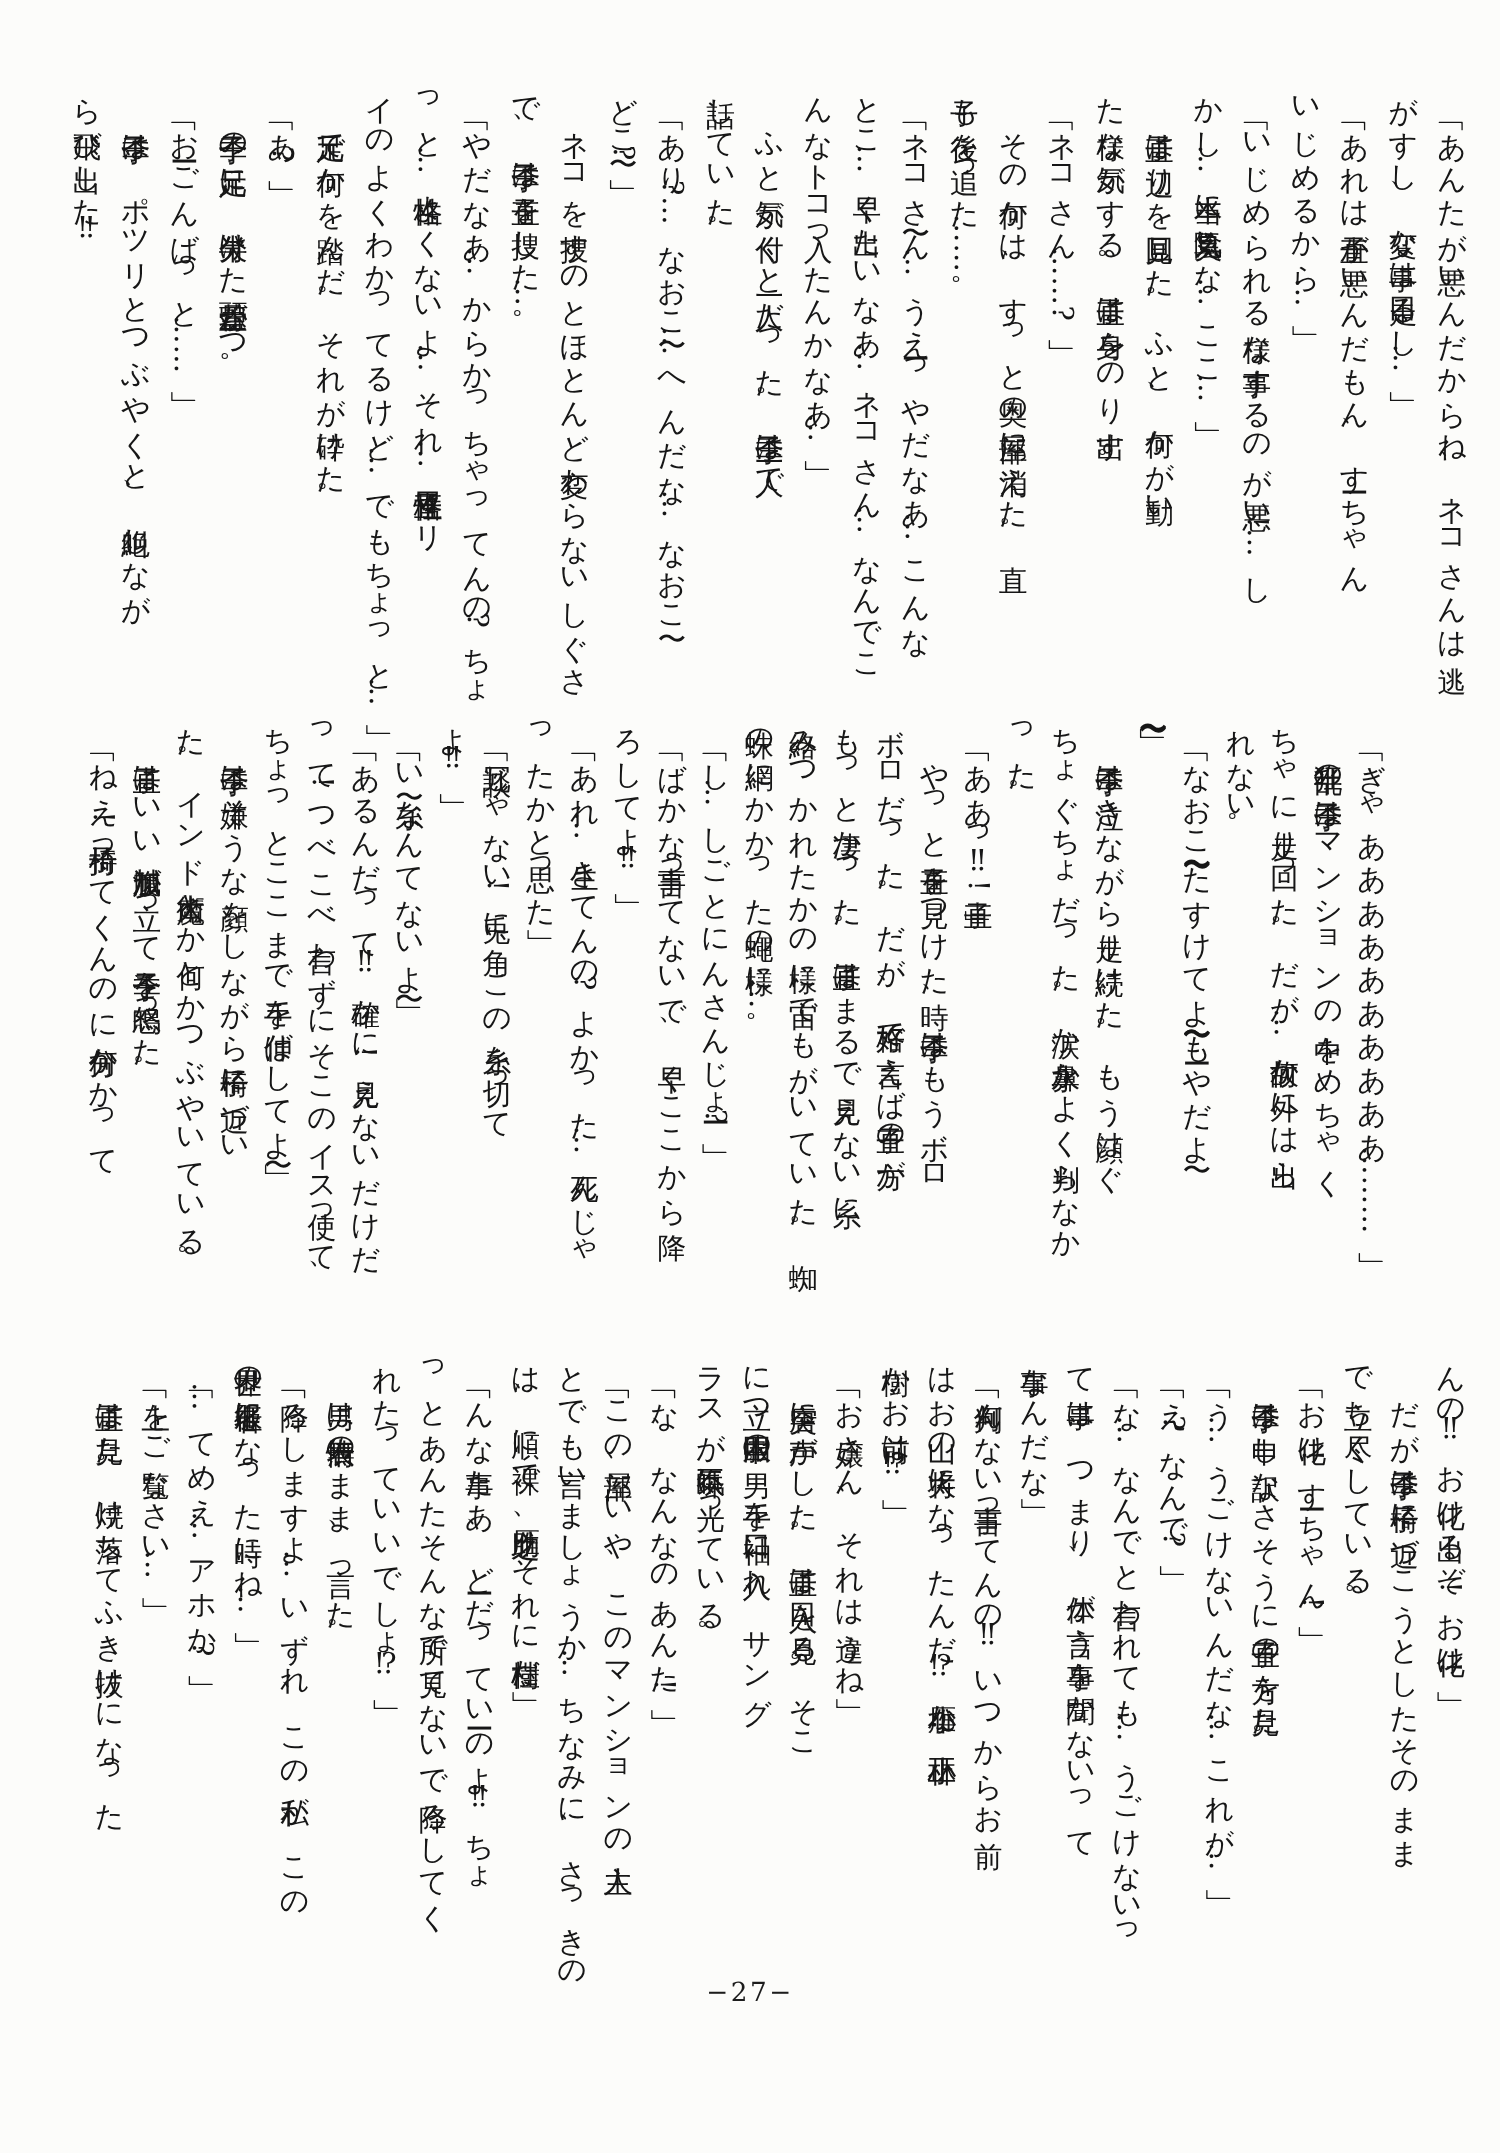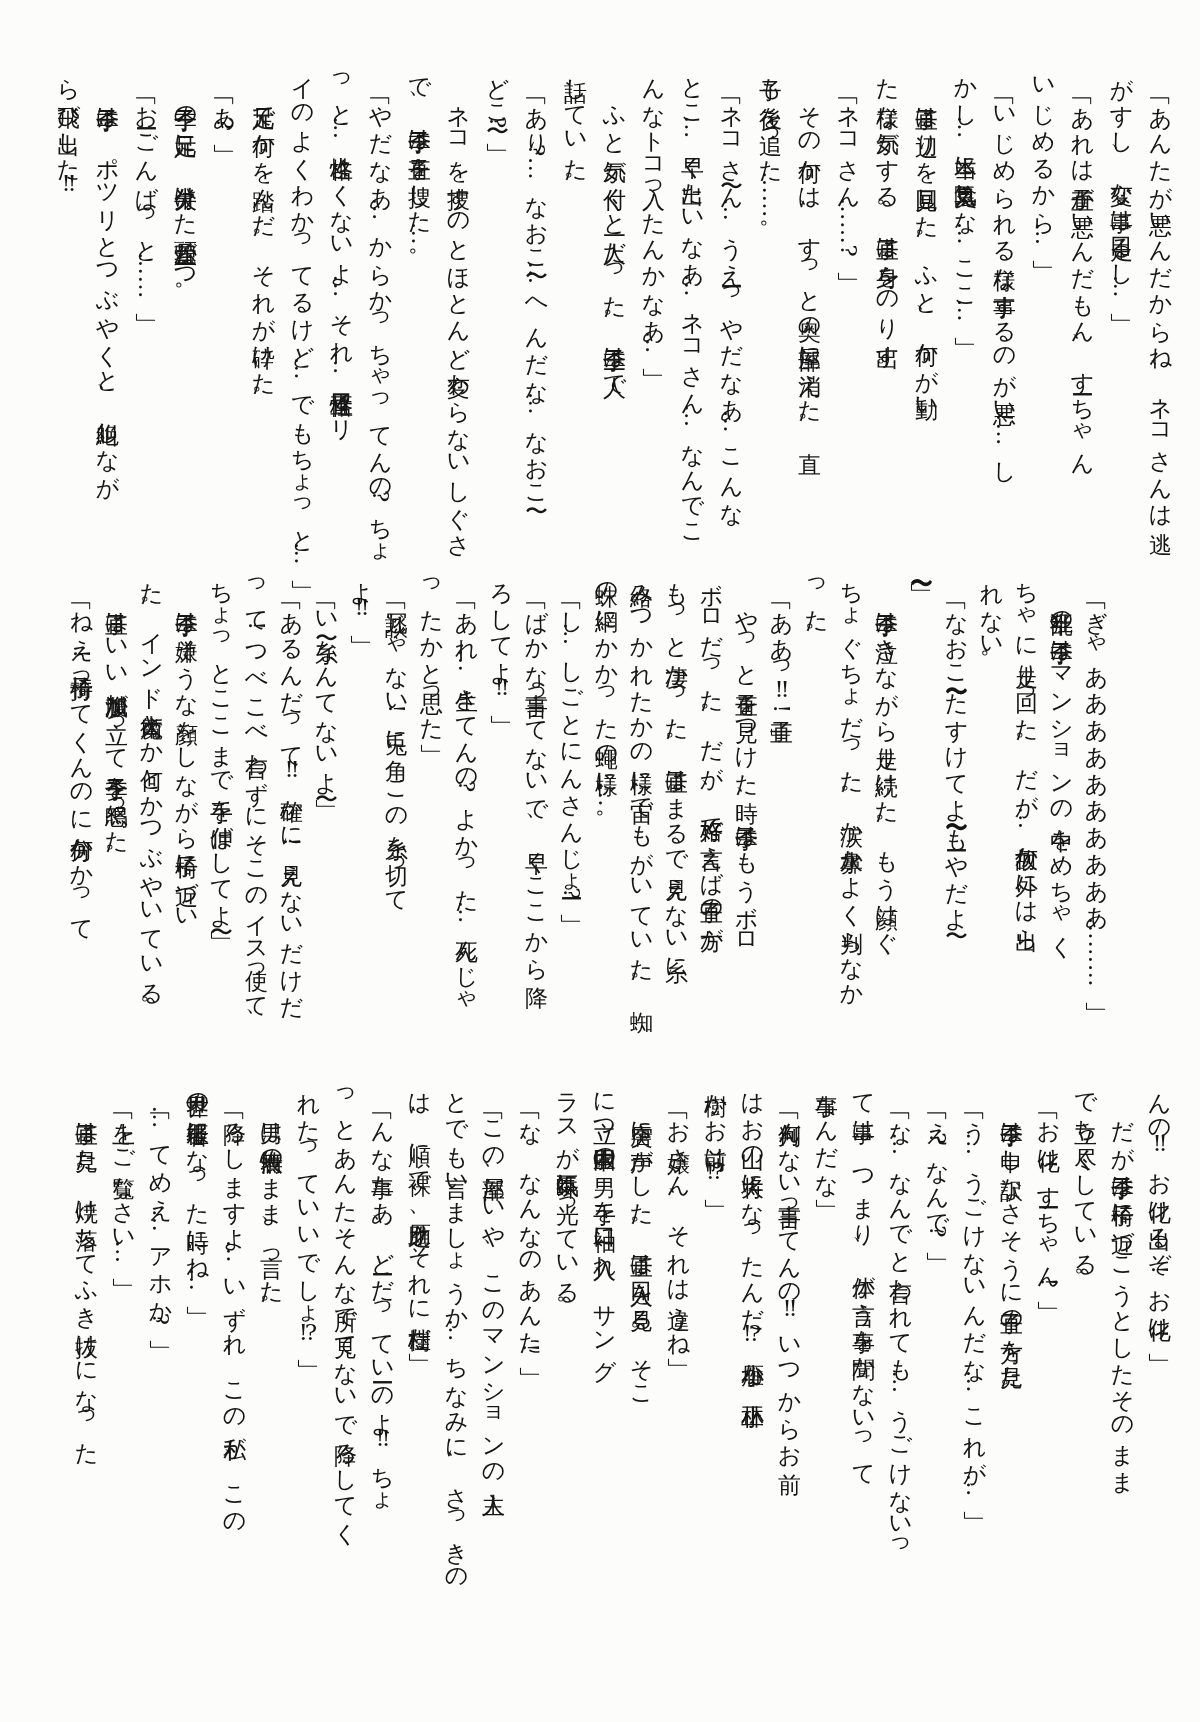--- a/index.html
+++ b/index.html
@@ -132,13 +132,14 @@
       <div class="col indent">「んな事たあ、どーだっていーのよ‼ちょ</div>
       <div class="col">っとあんたそんな所で見てないで降ろしてく</div>
       <div class="col">れたっていいでしょ⁉」</div>
       <div class="col indent">男は無表情のまま、言った。</div>
       <div class="col indent">「降ろしますよ…いずれ、この私が、この</div>
       <div class="col">世界の征服者になった時にね…」</div>
       <div class="col indent">「…てめえ…アホか?」</div>
       <div class="col indent">「上をご覧なさい…」</div>
       <div class="col indent">直子は見た。焼け落ちてふき抜けになった</div>
     </section>
+  <div class="page-number">−27−</div>
 </div>
 
 </body></html>

